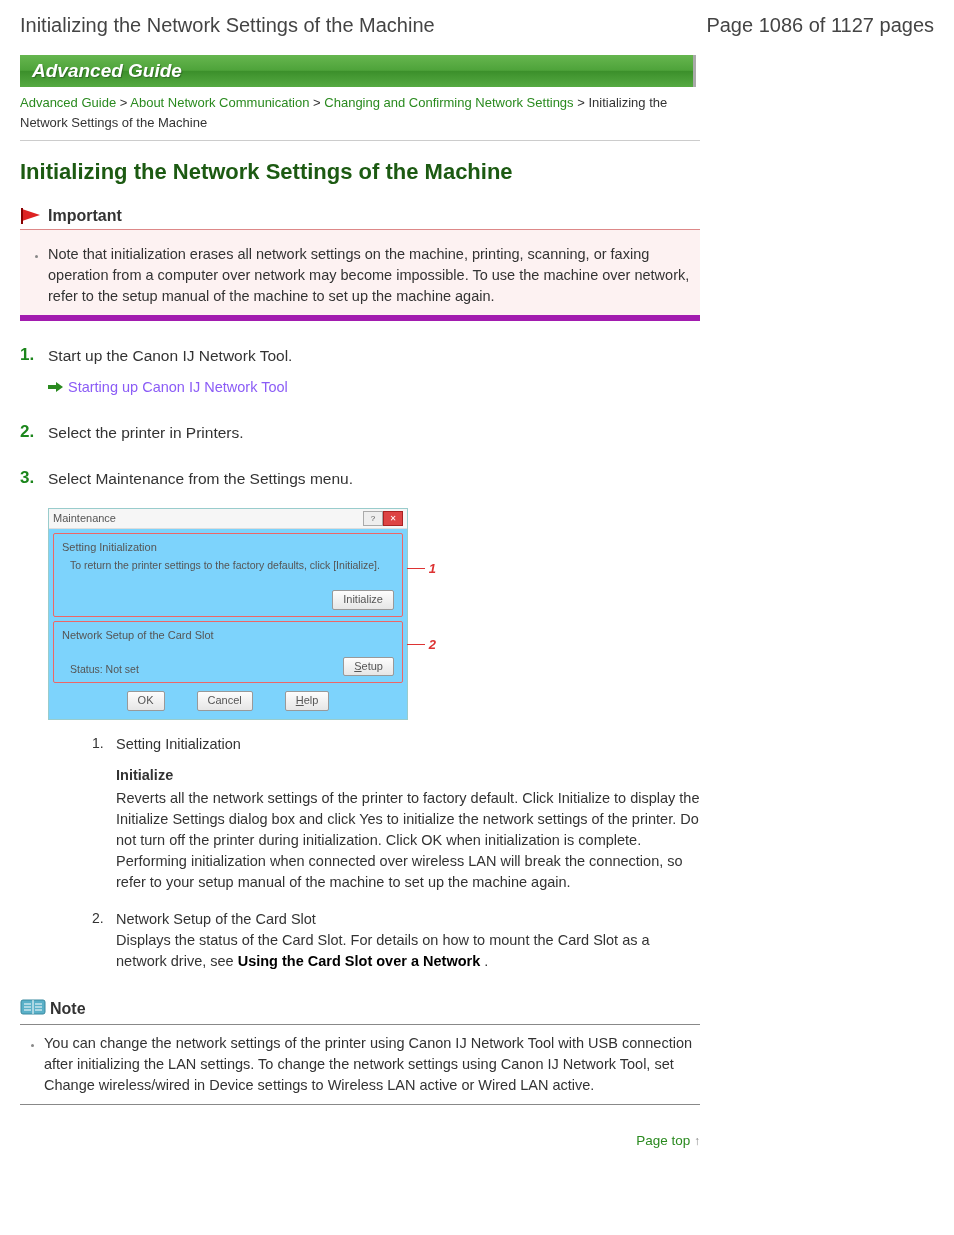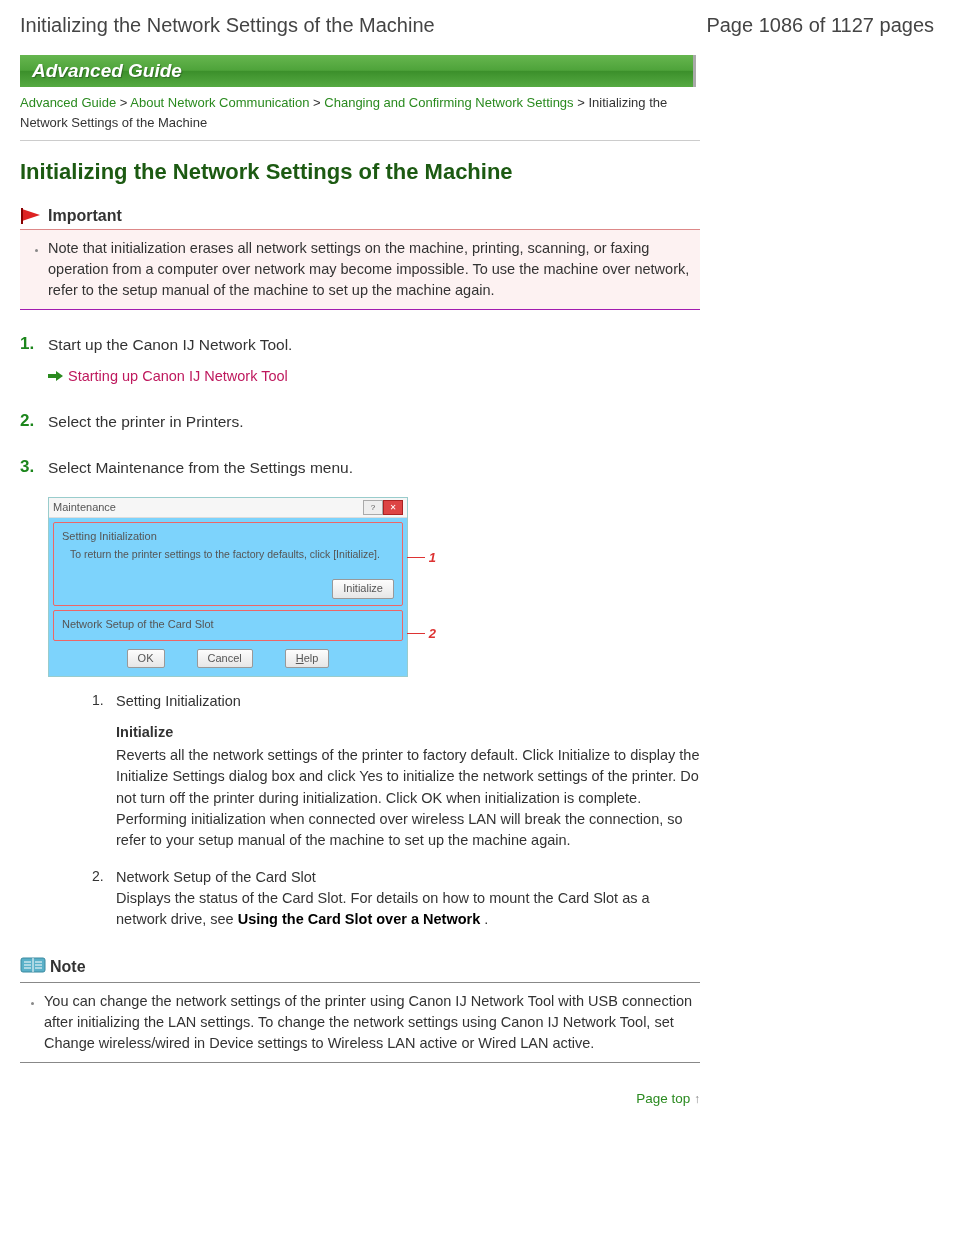--- a/index.html
+++ b/index.html
@@ -28,34 +28,34 @@
   .breadcrumb .sep { color:#333; }
   hr.thin { border:none; border-top:1px solid #ccc; margin:4px 0 14px 0; width:680px;}
   .content { width: 680px; }
   h1.title { color: #1c5a12; font-size: 22px; font-weight: bold; margin: 18px 0 22px 0;}
   .important-head { font-weight: bold; font-size: 16px; display:flex; align-items:center; gap:4px;}
   .flag { display:inline-block; }
   .flag svg { display:block;}
   .important-box {
     background: #fdf2f2;
     border-top: 1px solid #d88;
-    border-bottom: 1px solid #a21caf;
-    padding: 8px 10px 8px 10px;
+    border-bottom: 6px solid #a21caf;
+    padding: 14px 10px 8px 10px;
     margin-top: 4px;
     font-size: 14.5px;
     line-height: 1.45;
   }
   .important-box ul, .note-box ul { margin:0; padding-left:18px;}
   .important-box li::marker, .note-box li::marker { color:#888; font-size:11px;}
   .step { display:flex; gap:10px; margin-top:24px;}
   .step-num { color:#1c861c; font-weight:bold; font-size:17px; min-width:18px;}
   .step-body { flex:1; font-size:15.5px; line-height:1.4;}
   .sublink { margin-top:10px; display:flex; align-items:center; gap:4px;}
   .arrow-right { display:inline-block;}
-  .sublink a { color:#be185d; text-decoration:none; font-size:14.5px;}
+  .sublink a { color:#8b5cf6; text-decoration:none; font-size:14.5px;}
   .dialog-wrap { margin: 18px 0 14px 0; position:relative; width:360px;}
   .dialog {
     border:1px solid #9cc; background:#7dd3fc; font-size:11px; color:#555;
     font-family: "Segoe UI", Tahoma, Arial, sans-serif;
   }
   .dlg-title { background:#f6f6f6; border-bottom:1px solid #ddd; padding:2px 4px; display:flex; justify-content:space-between; align-items:center;}
   .dlg-ctrls { display:flex; gap:0;}
   .dlg-btn { width:18px; height:13px; border:1px solid #aaa; background:#eee; font-size:8px; display:flex; align-items:center; justify-content:center;}
   .dlg-close { background:#d44; color:#fff; border-color:#a22;}
   .dlg-section { border:1px solid #e66; margin:4px; padding:6px 8px; border-radius:2px; position:relative;}
@@ -168,20 +168,24 @@
         </div>
         <div class="dlg-section">
           <div class="dlg-section-title">Setting Initialization</div>
           <div class="dlg-sub">To return the printer settings to the factory defaults, click [Initialize].</div>
           <div style="text-align:right; margin-top:18px;">
             <span class="win-btn">Initialize</span>
           </div>
         </div>
         <div class="dlg-section">
           <div class="dlg-section-title">Network Setup of the Card Slot</div>
+          <div style="display:flex; justify-content:space-between; align-items:flex-end; margin-top:14px;">
+            <span class="dlg-sub">Status: Not set</span>
+            <span class="win-btn"><u>S</u>etup</span>
+          </div>
         </div>
         <div class="dlg-row-btns">
           <span class="win-btn">OK</span>
           <span class="win-btn">Cancel</span>
           <span class="win-btn"><u>H</u>elp</span>
         </div>
       </div>
     </div>
 
     <div class="numlist">

